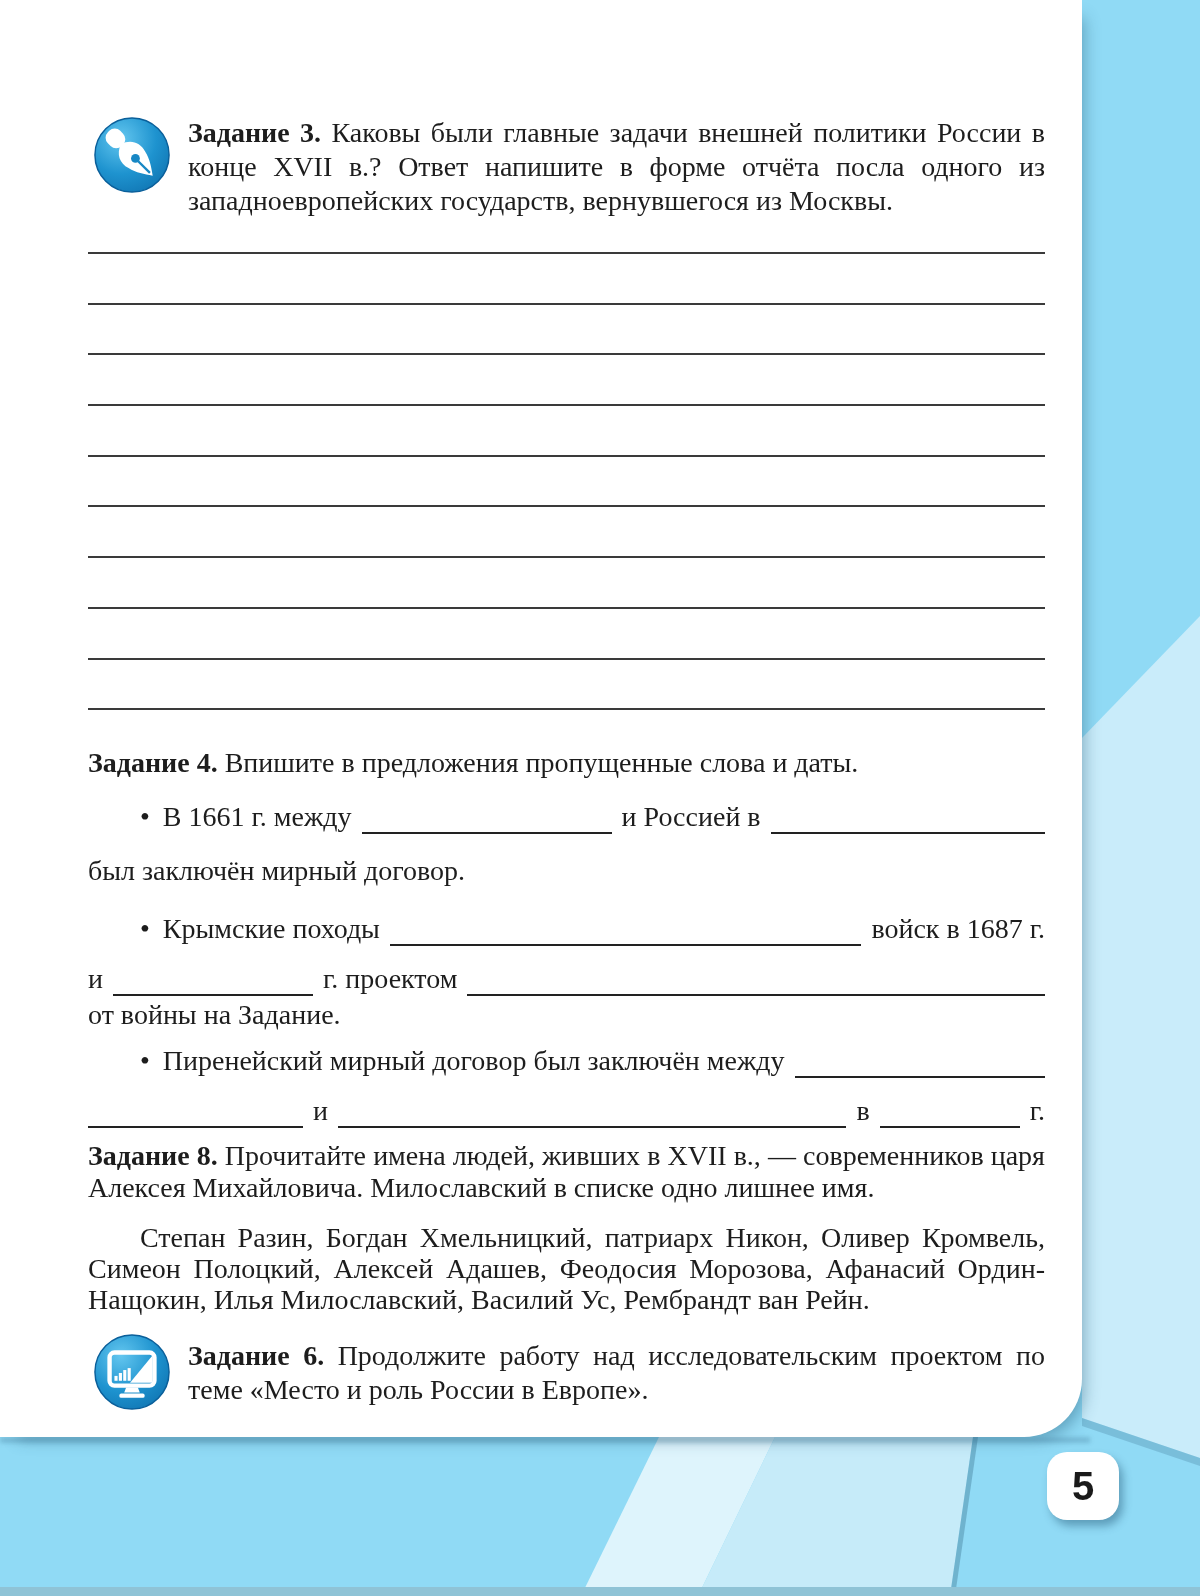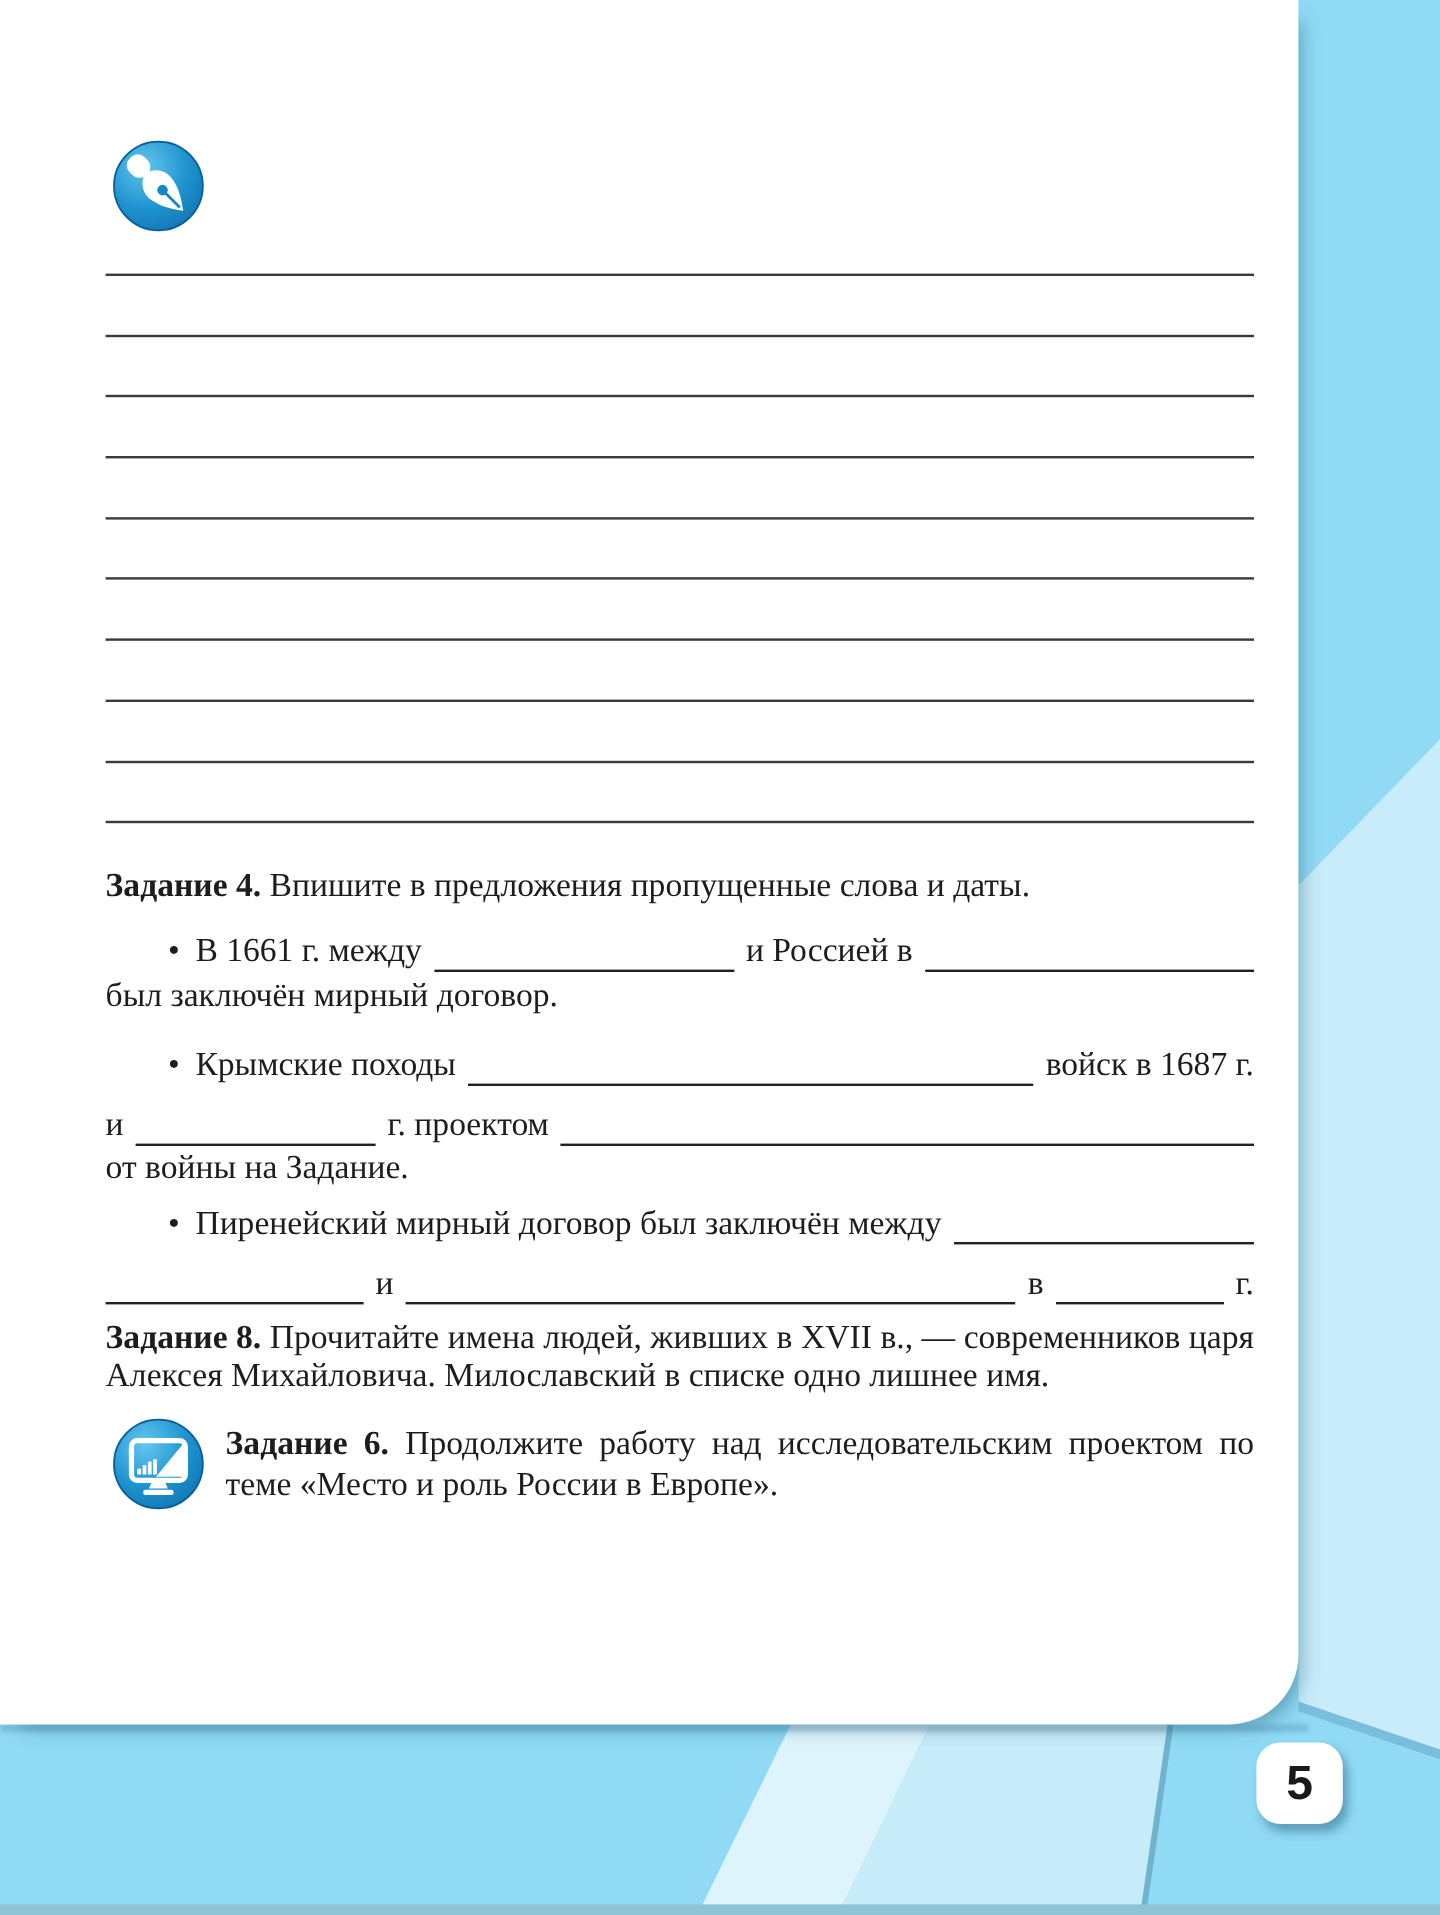--- a/index.html
+++ b/index.html
@@ -78,20 +78,21 @@
           <g transform="rotate(-45 40 40)" fill="#ffffff">
             <rect x="31" y="6" width="18" height="20" rx="8"></rect>
             <path d="M40 24 C51 28 55 37 52 47 C50 56 45 63 40 70 C35 63 30 56 28 47 C25 37 29 28 40 24 Z"></path>
           </g>
           <g transform="rotate(-45 40 40)" fill="#1787c4">
             <circle cx="40" cy="45" r="4.5"></circle>
             <rect x="38.8" y="49" width="2.4" height="17"></rect>
           </g>
         </svg>
       </span>
+      <p class="task-text fs just"><b>Задание 3.</b> <span>Каковы были главные задачи внешней политики России в конце XVII в.? Ответ напишите в форме отчёта посла одного из западноевропейских государств, вернувшегося из Москвы.</span></p>
     </div>
 
     <div id="rules">
         <div class="rule"></div>
         <div class="rule"></div>
         <div class="rule"></div>
         <div class="rule"></div>
         <div class="rule"></div>
         <div class="rule"></div>
         <div class="rule"></div>
@@ -102,21 +103,21 @@
 
     <p class="fs" style="margin-top:36px"><b>Задание 4.</b> <span>Впишите в предложения пропущенные слова и даты.</span></p>
 
     <div class="row" style="margin-top:20px">
       <span class="dot">•</span>
       <span>В 1661 г. между</span>
       <span class="bl t-mid" style="width:250px"></span>
       <span>и Россией в</span>
       <span class="bl grow t-right"></span>
     </div>
-    <p class="fs" style="margin-top:3px">был заключён мирный договор.</p>
+    <p class="fs" style="margin-top:20px">был заключён мирный договор.</p>
 
     <div class="row" style="margin-top:24px">
       <span class="dot">•</span>
       <span>Крымские походы</span>
       <span class="bl grow t-mid"></span>
       <span>войск в 1687 г.</span>
     </div>
     <div class="row" style="margin-top:16px">
       <span>и</span>
       <span class="bl t-mid" style="width:200px"></span>
@@ -133,20 +134,21 @@
     <div class="row" style="margin-top:16px">
       <span class="bl" style="width:215px"></span>
       <span class="t-mid">и</span>
       <span class="bl grow"></span>
       <span class="t-mid">в</span>
       <span class="bl" style="width:140px"></span>
       <span class="t-mid" style="margin-right:0">г.</span>
     </div>
 
     <p class="fs just h5" style="margin-top:12px"><b>Задание 8.</b> <span>Прочитайте имена людей, живших в XVII в., — современников царя Алексея Михайловича. Милославский в списке одно лишнее имя.</span></p>
+    <p class="fs just names" style="margin-top:18px">Степан Разин, Богдан Хмельницкий, патриарх Никон, Оливер Кромвель, Симеон Полоцкий, Алексей Адашев, Феодосия Морозова, Афанасий Ордин-Нащокин, Илья Милославский, Василий Ус, Рембрандт ван Рейн.</p>
 
     <div class="task-row" style="margin-top:18px">
       <span class="icon-wrap">
         <svg viewBox="0 0 80 80">
           <circle cx="40" cy="40" r="38" fill="url(#iconGrad)" stroke="#0a5f9a" stroke-width="1.5"></circle>
           <rect x="17" y="20" width="46" height="34" rx="5" fill="none" stroke="#ffffff" stroke-width="4.5"></rect>
           <g fill="#ffffff">
             <path d="M38 51 L61 23 L61 51 Z"></path>
             <rect x="22" y="44" width="3.2" height="5"></rect>
             <rect x="26.5" y="41" width="3.2" height="8"></rect>

